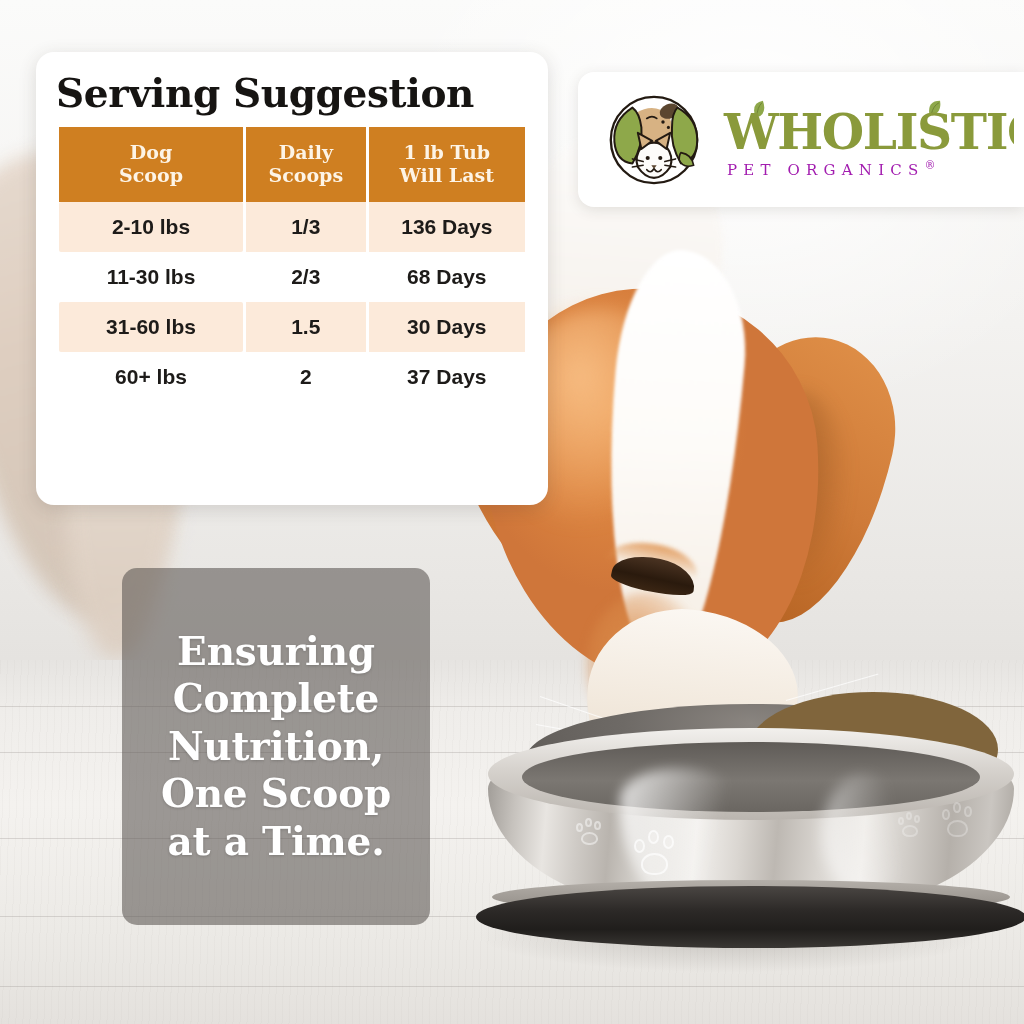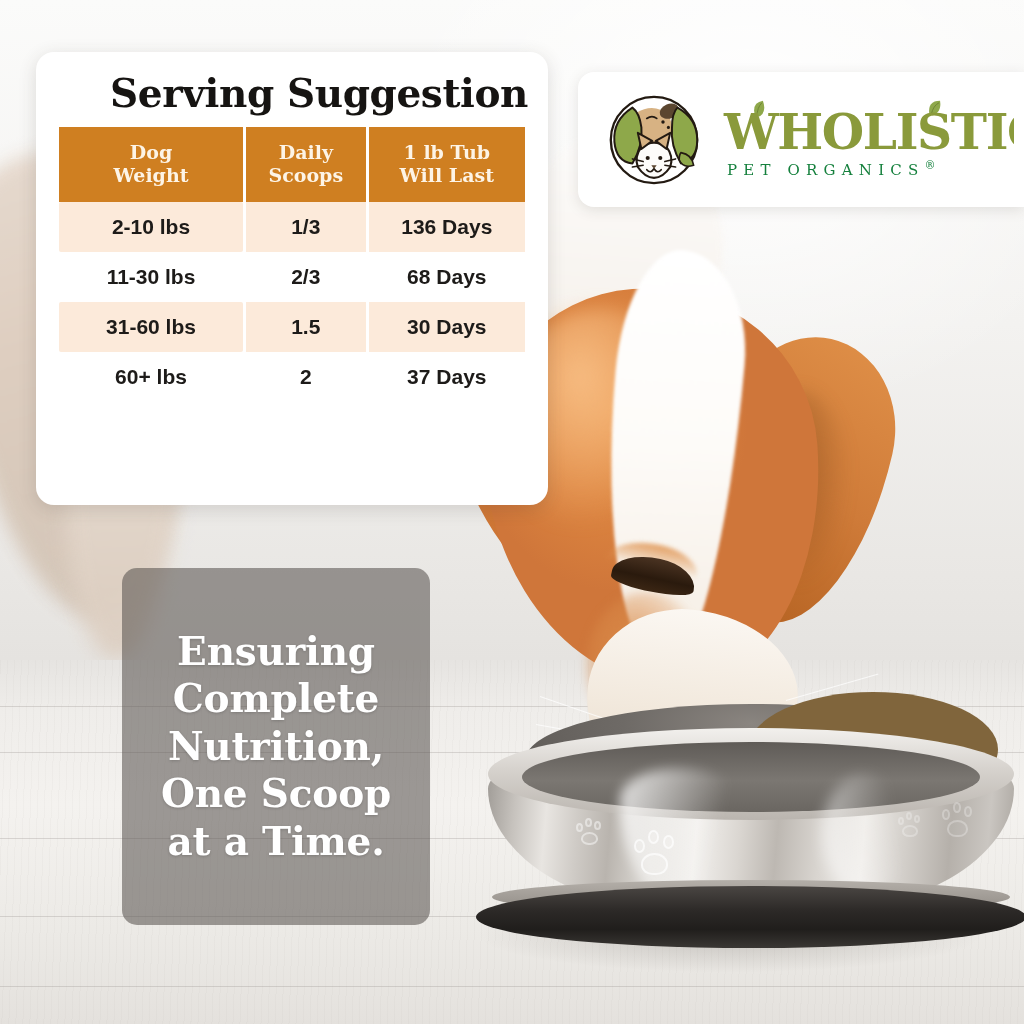--- a/index.html
+++ b/index.html
@@ -225,21 +225,21 @@
   }
 
   
   #card {
     position:absolute; left:36px; top:52px; width:512px; height:453px;
     background:#ffffff; border-radius:18px;
     box-shadow:0 4px 18px rgba(60,55,50,.16);
     padding:14px 20px 18px 20px;
   }
   #card-title {
-    text-align:right;
+    text-align:left;
     font-family:"DejaVu Serif", serif;
     font-weight:bold;
     font-size:39px;
     letter-spacing:-.4px;
     color:#161412;
     line-height:1.0;
     margin:8px 0 14px 0;
   }
   #table { width:100%; border-collapse:separate; border-spacing:3px 0; }
   #table th {
@@ -280,21 +280,21 @@
     padding:0 18px 0 22px;
   }
   #logo-mark { width:108px; height:108px; flex:0 0 108px; }
   #logo-words { flex:1 1 auto; display:flex; flex-direction:column; justify-content:center; }
   #wordmark { position:relative; height:58px; }
   #wordmark svg { display:block; }
   #sub-words {
     font-family:"DejaVu Serif", serif;
     font-size:15px;
     letter-spacing:6.2px;
-    color:#15803d;
+    color:#a21caf;
     margin-top:1px;
     margin-left:5px;
     white-space:nowrap;
     position:relative;
   }
   #reg-mark {
     font-size:11px; vertical-align:super; letter-spacing:0;
   }
 
   
@@ -403,21 +403,21 @@
   </div>
 </div>
 
 <div id="card">
   <div id="card-title">Serving Suggestion</div>
 
   <table id="table">
     <thead>
       <tr>
         <th class="c0">Dog
-Weight</th>
+Scoop</th>
         <th class="c1">Daily
 Scoops</th>
         <th class="c2">1 lb Tub
 Will Last</th>
       </tr>
     </thead>
     <tbody>
       <tr>
         <td>2-10 lbs</td>
         <td>1/3</td>

